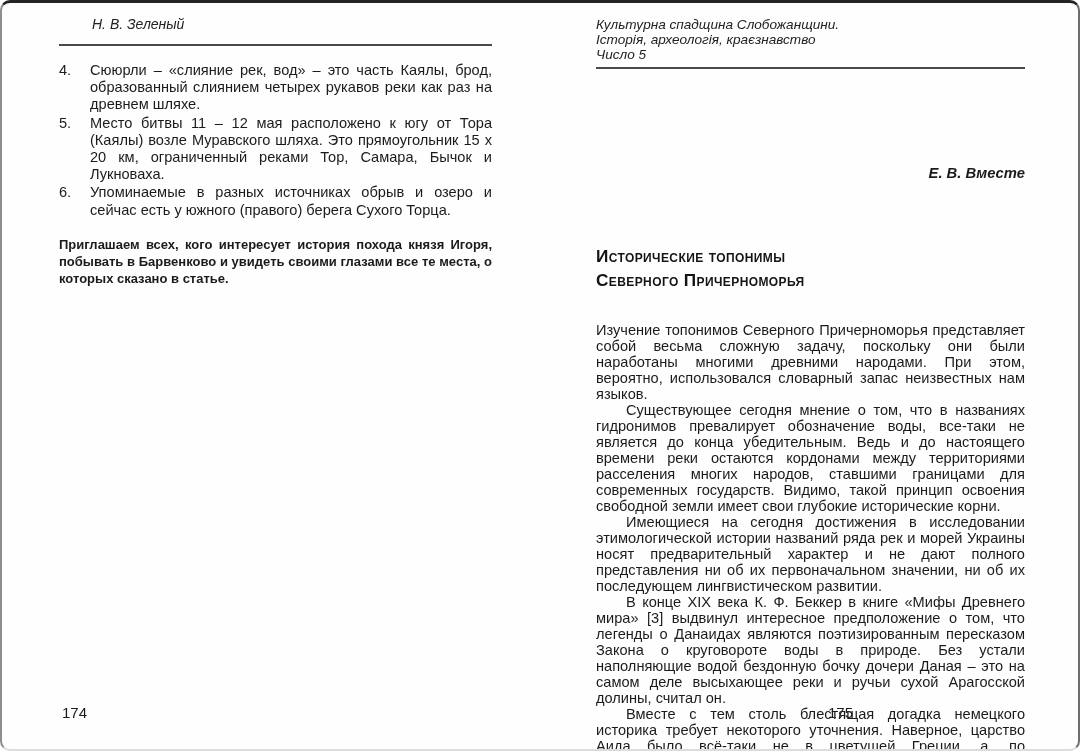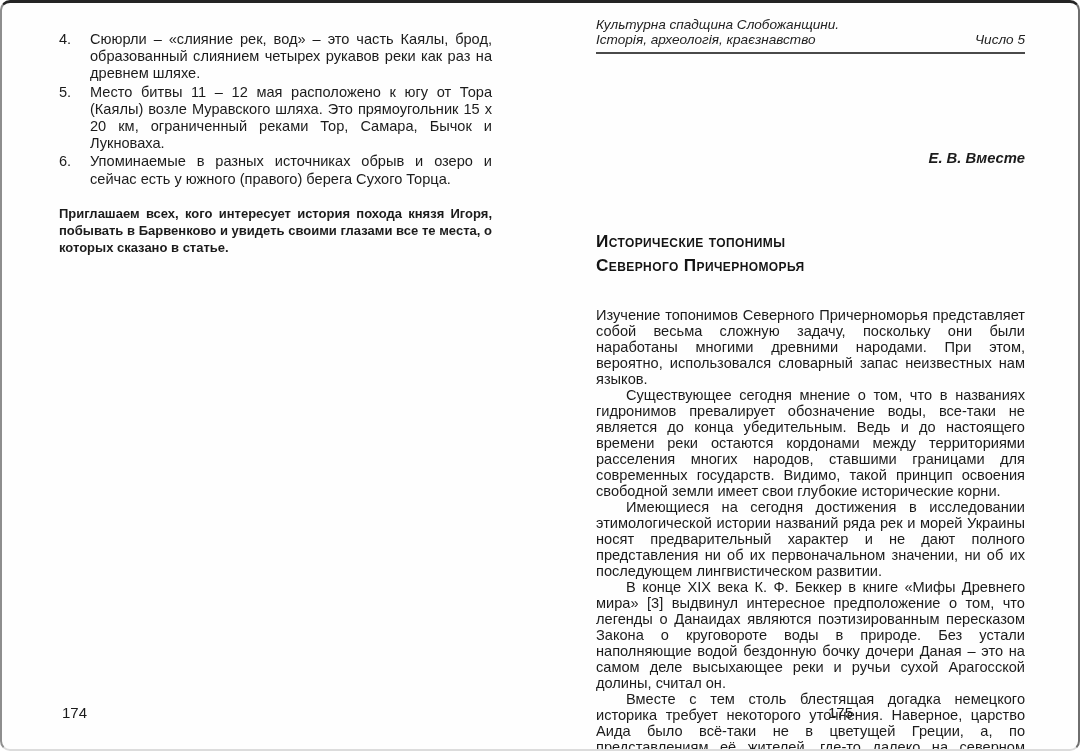--- a/index.html
+++ b/index.html
@@ -40,20 +40,21 @@
     padding: 2px 0 12px 33px;
   }
   .running-header.rh-right {
     padding: 2px 0 5px 0;
     font-size: 13.6px;
   }
   .rh-row {
     display: flex;
     justify-content: space-between;
     align-items: baseline;
+    flex-direction: column;
   }
 
   .note-list {
     list-style: none;
     margin: 16px 0 0 0;
     padding: 0;
     font-size: 14.6px;
     line-height: 17.2px;
   }
   .note-item {
@@ -115,20 +116,23 @@
   }
   .page-number.pn-left  { left: 60px; }
   .page-number.pn-right { left: 624px; width: 429px; text-align: center; }
 </style>
 </head>
 <body>
 
 <div class="frame">
 
   <section class="page page-left">
+    <header class="running-header rh-left">
+      <span>Н. В. Зеленый</span>
+    </header>
 
     <ol class="note-list">
       <li class="note-item">
         <span class="note-num">4.</span>
         <span class="note-text">Сююрли – «слияние рек, вод» – это часть Каялы, брод, образованный слиянием четырех рукавов реки как раз на древнем шляхе.</span>
       </li>
       <li class="note-item">
         <span class="note-num">5.</span>
         <span class="note-text">Место битвы 11 – 12 мая расположено к югу от Тора (Каялы) возле Муравского шляха. Это прямоугольник 15 х 20 км, ограниченный реками Тор, Самара, Бычок и Лукноваха.</span>
       </li>

